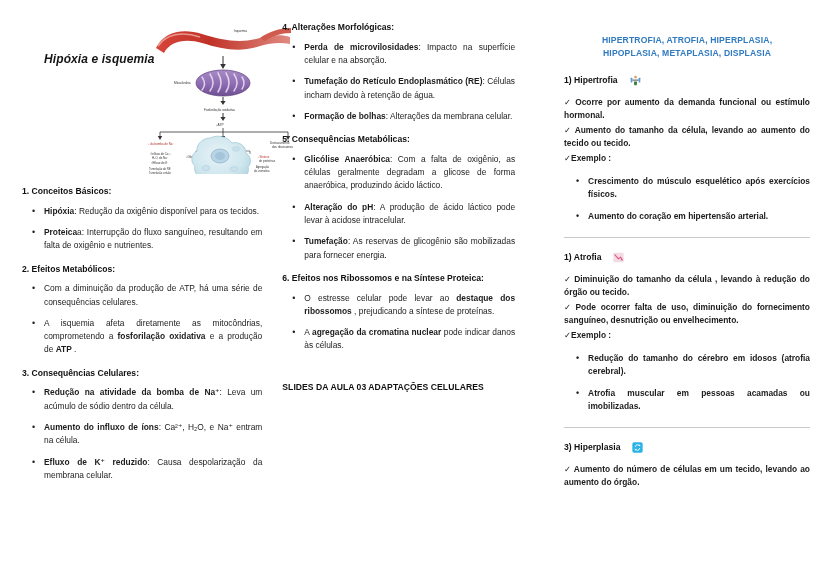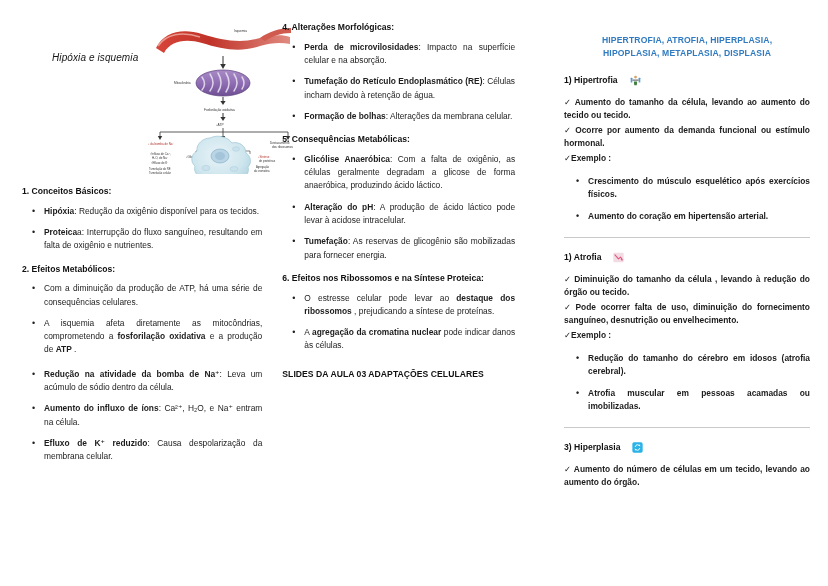--- a/index.html
+++ b/index.html
@@ -33,25 +33,25 @@
   .col-right  { width: 268px; padding-left: 6px; margin-left: 27px; }
 
   
   .hero {
     position: relative;
     height: 150px;
     margin-bottom: 14px;
   }
   .hero-title {
     position: absolute;
-    left: 30px;
+    left: 22px;
     top: 30px;
-    font-weight: normal;
+    font-weight: bold;
     font-style: italic;
-    font-size: 10px;
+    font-size: 12px;
     color: #151515;
     letter-spacing: .1px;
     white-space: nowrap;
   }
   .diagram {
     position: absolute;
     left: 126px;
     top: 0px;
     width: 150px;
     height: 152px;
@@ -89,21 +89,21 @@
     color: #222;
   }
   .b { font-weight: bold; }
 
   .block { margin-bottom: 11px; }
 
   .slides-line {
     font-size: 8.6px;
     font-weight: bold;
     color: #111;
-    margin-top: 16px;
+    margin-top: 29px;
     letter-spacing: .05px;
   }
 
   
   .blue-head {
     color: #2f7ac0;
     font-weight: bold;
     font-size: 8.6px;
     text-align: center;
     line-height: 1.55;
@@ -284,20 +284,21 @@
 
     <div class="block">
       <div class="sec-head">2. Efeitos Metabólicos:</div>
       <ul class="bul">
         <li>Com a diminuição da produção de ATP, há uma série de consequências celulares.</li>
         <li><span>A isquemia afeta diretamente as mitocôndrias, comprometendo a </span><span class="b">fosforilação oxidativa</span><span> e a produção de </span><span class="b">ATP</span><span> .</span></li>
       </ul>
     </div>
 
     <div class="block">
+      <div class="sec-head">3. Consequências Celulares:</div>
       <ul class="bul">
         <li><span class="b">Redução na atividade da bomba de Na⁺</span><span>: Leva um acúmulo de sódio dentro da célula.</span></li>
         <li><span class="b">Aumento do influxo de íons</span><span>: Ca²⁺, H₂O, e Na⁺ entram na célula.</span></li>
         <li><span class="b">Efluxo de K⁺ reduzido</span><span>: Causa despolarização da membrana celular.</span></li>
       </ul>
     </div>
   </div>
 
   <div class="col col-mid">
 
@@ -343,22 +344,22 @@
         <span class="emoji-ico">
           <svg width="11" height="11" viewBox="0 0 16 16" xmlns="http://www.w3.org/2000/svg">
             <rect x="1" y="4" width="2.4" height="7" rx=".6" fill="#5b9bd5"></rect>
             <rect x="12.6" y="4" width="2.4" height="7" rx=".6" fill="#5b9bd5"></rect>
             <rect x="3.4" y="6.4" width="9.2" height="2.2" fill="#8d8d8d"></rect>
             <circle cx="8" cy="3" r="2" fill="#d9a066"></circle>
             <path d="M5.6 9.5 h4.8 l-.6 5.5 h-3.6 Z" fill="#3f7f3f"></path>
           </svg>
         </span>
       </div>
+      <p class="check-para"><span class="ck">✓</span><span>Ocorre por aumento da demanda funcional ou estímulo hormonal.</span></p>
       <p class="check-para"><span class="ck">✓</span><span>Aumento do tamanho da célula, levando ao aumento do tecido ou tecido.</span></p>
-      <p class="check-para"><span class="ck">✓</span><span>Ocorre por aumento da demanda funcional ou estímulo hormonal.</span></p>
       <p class="check-line-exemplo"><span class="ck">✓</span><span>Exemplo :</span></p>
       <ul class="bul-blue">
         <li>Crescimento do músculo esquelético após exercícios físicos.</li>
         <li>Aumento do coração em hipertensão arterial.</li>
       </ul>
     </div>
 
     <hr class="hr">
 
     <div>

